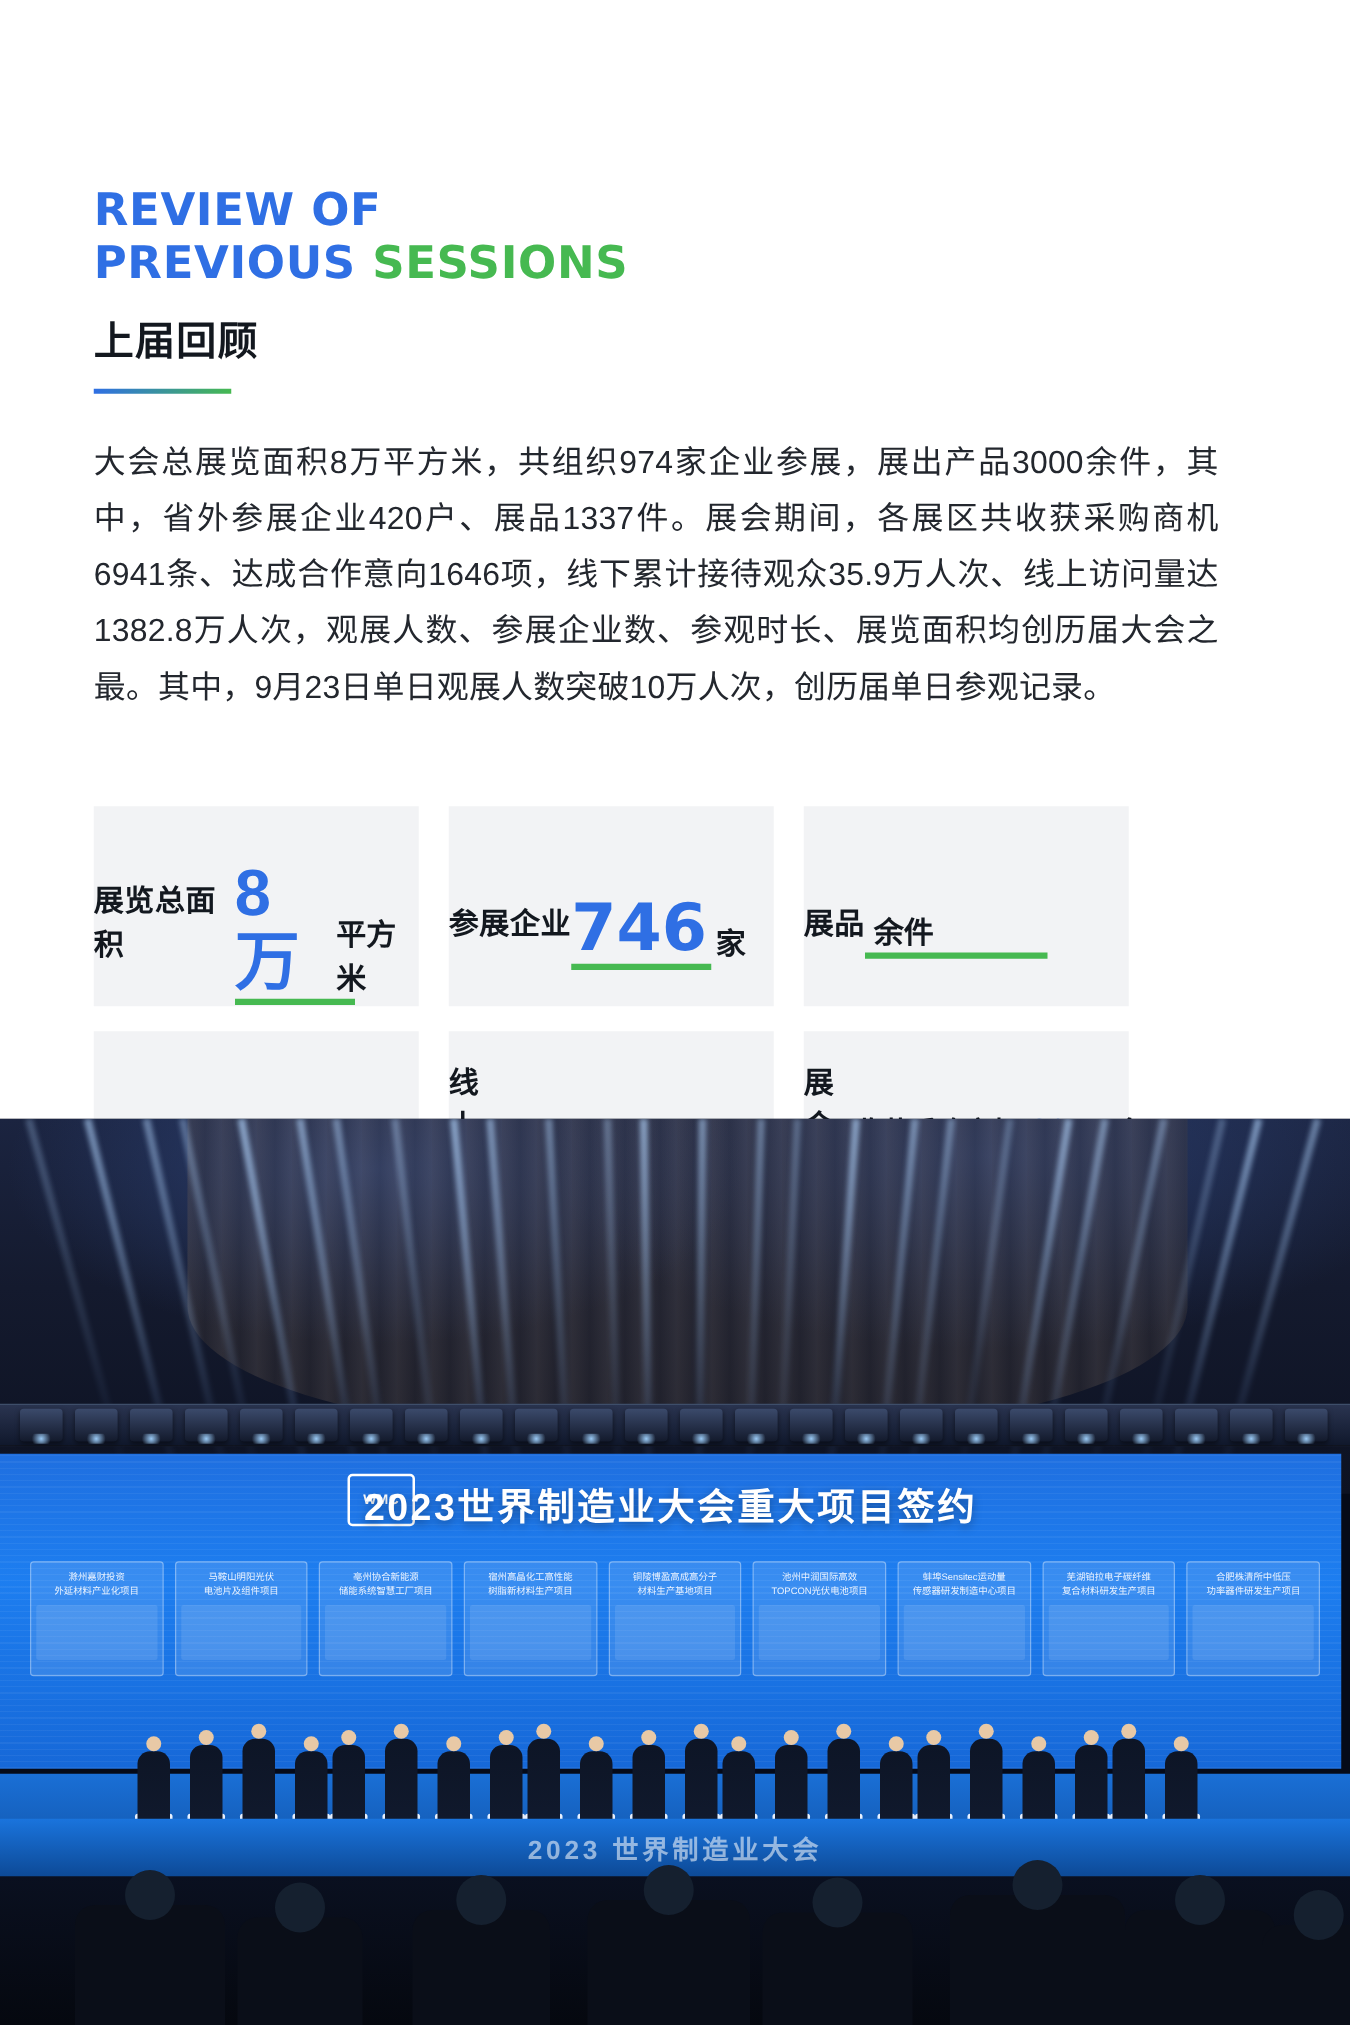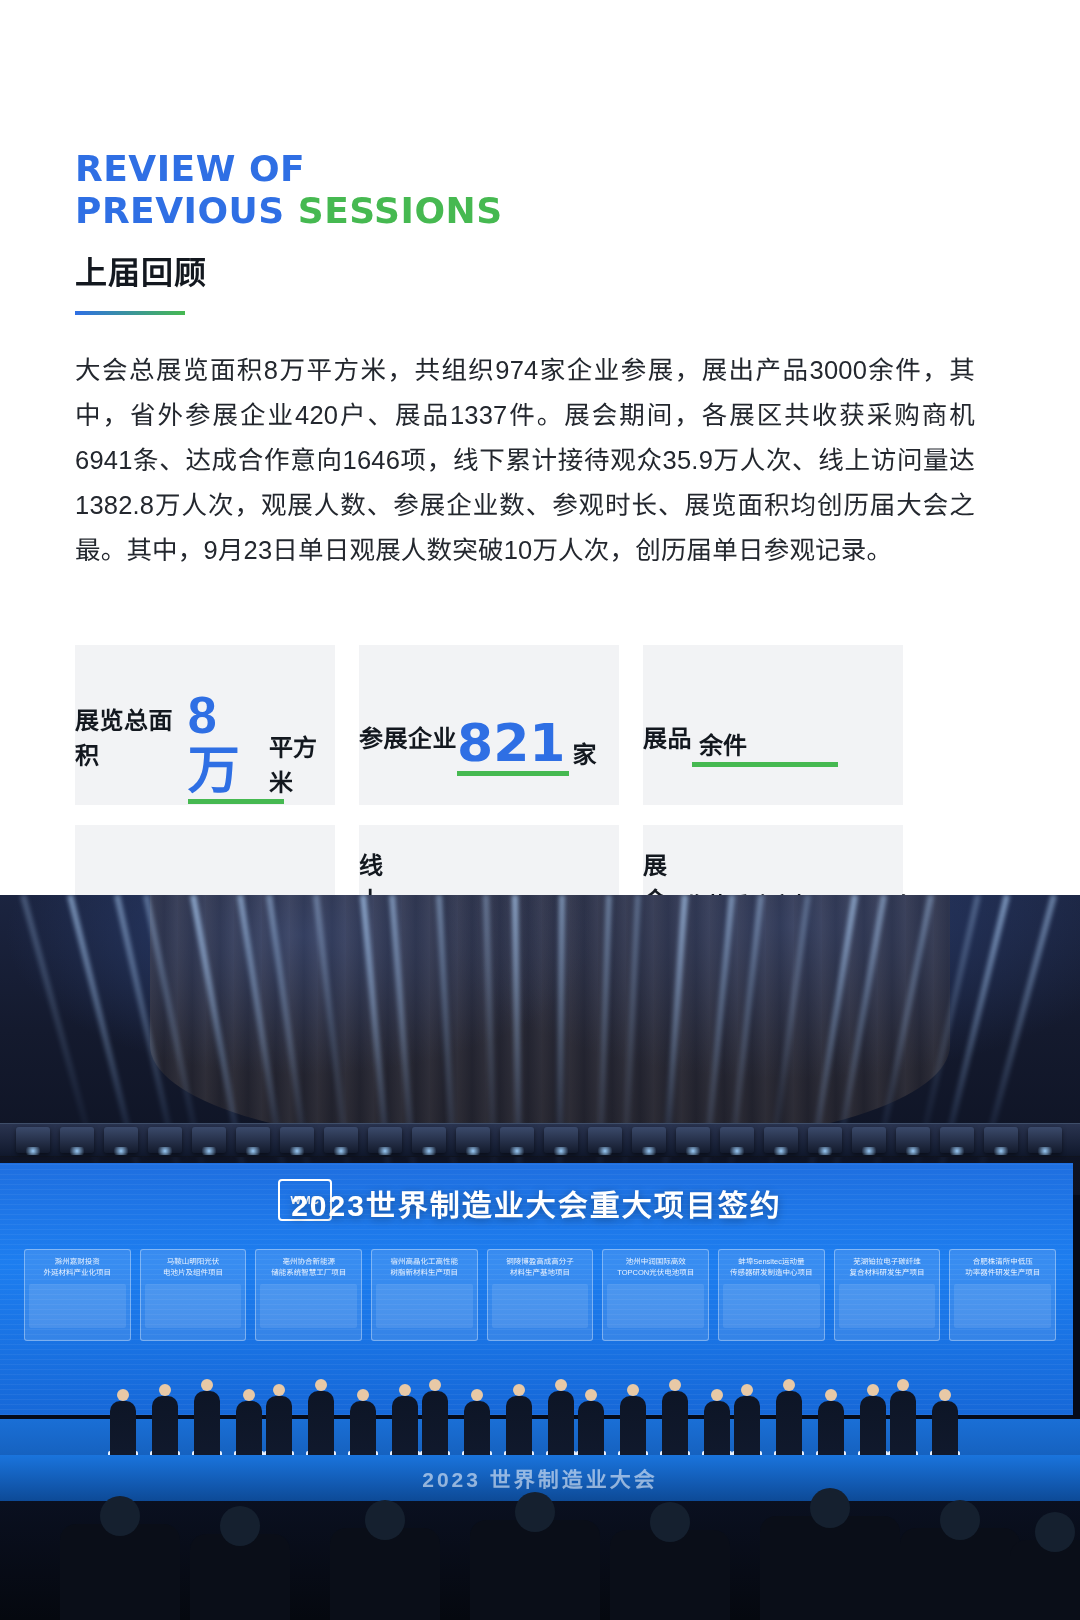--- a/index.html
+++ b/index.html
@@ -313,21 +313,21 @@
       <div class="card-value-row">
         <span class="card-num cjk">8万</span>
         <span class="card-unit">平方米</span>
         <span class="underline" style="width:96px; left:0;"></span>
       </div>
     </div>
 
     <div class="card">
       <div class="card-title">参展企业</div>
       <div class="card-value-row">
-        <span class="card-num">821</span>
+        <span class="card-num">746</span>
         <span class="card-unit">家</span>
         <span class="underline" style="width:112px; left:0;"></span>
       </div>
     </div>
 
     <div class="card">
       <div class="card-title">展品</div>
       <div class="card-value-row">
         <span class="card-unit">余件</span>
         <span class="underline" style="width:146px; left:0;"></span>

